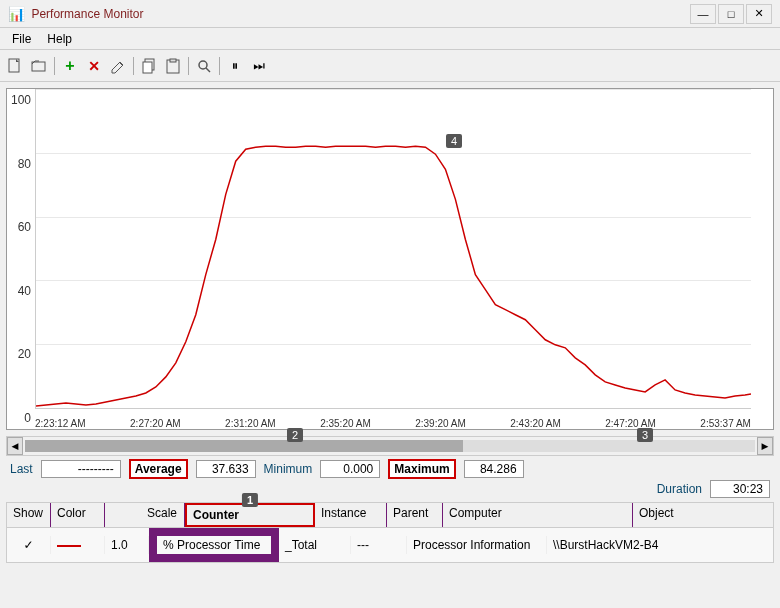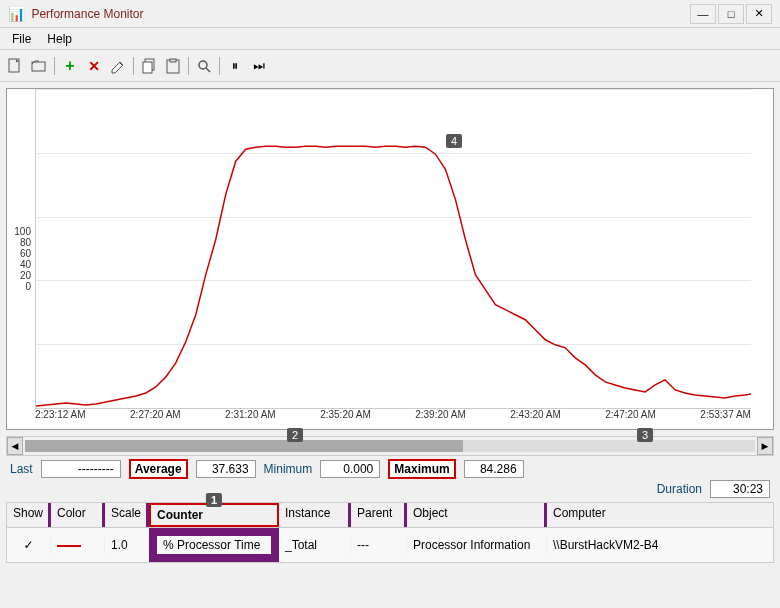--- a/index.html
+++ b/index.html
@@ -33,34 +33,34 @@
     
     .chart-container {
       background: white; margin: 6px; border: 1px solid #999; position: relative;
     }
     .chart-area {
       width: 744px; height: 340px; position: relative; overflow: hidden;
       background: white;
     }
     .y-axis-labels {
       position: absolute; left: 0; top: 0; width: 28px; height: 100%;
-      display: flex; flex-direction: column; justify-content: center;
-      padding: 4px 0; font-size: 10px; color: #333; text-align: right;
+      display: flex; flex-direction: column; justify-content: space-between;
+      padding: 4px 0; font-size: 12px; color: #333; text-align: right;
     }
     .y-label { padding-right: 4px; }
     .chart-plot {
       position: absolute; left: 28px; top: 0; right: 0; bottom: 20px;
       border-left: 1px solid #ccc; border-bottom: 1px solid #ccc;
     }
     .grid-line-h {
       position: absolute; left: 0; right: 0; border-top: 1px solid #e8e8e8;
     }
     .x-axis-labels {
       position: absolute; bottom: 0; left: 28px; right: 0; height: 20px;
-      display: flex; justify-content: space-between; align-items: flex-start;
+      display: flex; justify-content: space-between; align-items: flex-end;
       font-size: 10px; color: #333;
     }
     svg.line-chart {
       position: absolute; top: 0; left: 0; width: 100%; height: 100%;
     }
     .badge-4 {
       position: absolute; background: #555; color: white; font-size: 11px;
       padding: 1px 5px; border-radius: 2px;
     }
 
@@ -102,21 +102,21 @@
     }
 
     
     .table-container {
       margin: 4px 6px; border: 1px solid #ccc; background: white;
     }
     .table-header {
       display: flex; background: #f0f0f0; border-bottom: 1px solid #ccc;
     }
     .th {
-      padding: 3px 6px; font-size: 12px; font-weight: normal; border-right: 3px solid #701a75;
+      padding: 3px 6px; font-size: 12px; font-weight: normal; border-right: 1px solid #701a75;
       cursor: pointer;
     }
     .th.highlighted { border: 2px solid #c00; font-weight: bold; }
     .th:last-child { border-right: none; }
     .table-row {
       display: flex; align-items: center; background: white;
     }
     .table-row:nth-child(even) { background: #f8f8f8; }
     .td {
       padding: 2px 6px; font-size: 12px; border-right: 1px solid #eee;
@@ -335,30 +335,30 @@
 <div class="duration-row">
   <span class="stat-label">Duration</span>
   <span class="stat-box">30:23</span>
 </div>
 
 <div class="table-container">
 
   <div class="table-header">
     <div class="th" style="width:44px;">Show</div>
     <div class="th" style="width:54px;">Color</div>
-    <div class="th" style="width:44px;">Scale</div>
+    <div class="th" style="width:44px;margin-left:36px;">Scale</div>
     <div class="th highlighted" style="width:130px; position:relative;">
       Counter
       
       <span style="position:absolute; top:-12px; left:50%; transform:translateX(-50%); background:#555; color:white; font-size:11px; padding:1px 5px; border-radius:2px;">1</span>
     </div>
     <div class="th" style="width:72px;">Instance</div>
     <div class="th" style="width:56px;">Parent</div>
+    <div class="th" style="flex:1;">Computer</div>
     <div class="th" style="width:140px;">Object</div>
-    <div class="th" style="flex:1;">Computer</div>
   </div>
 
   <div class="table-row">
     <div class="td checkbox-cell" style="width:44px;">✓</div>
     <div class="td" style="width:54px;">
       <span class="color-line"></span>
     </div>
     <div class="td" style="width:44px;">1.0</div>
     <div class="td highlighted" style="width:130px;">% Processor Time</div>
     <div class="td" style="width:72px;">_Total</div>

